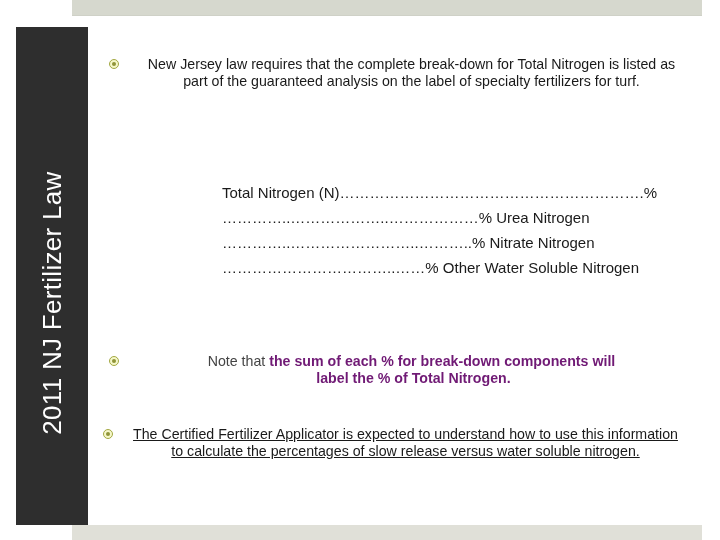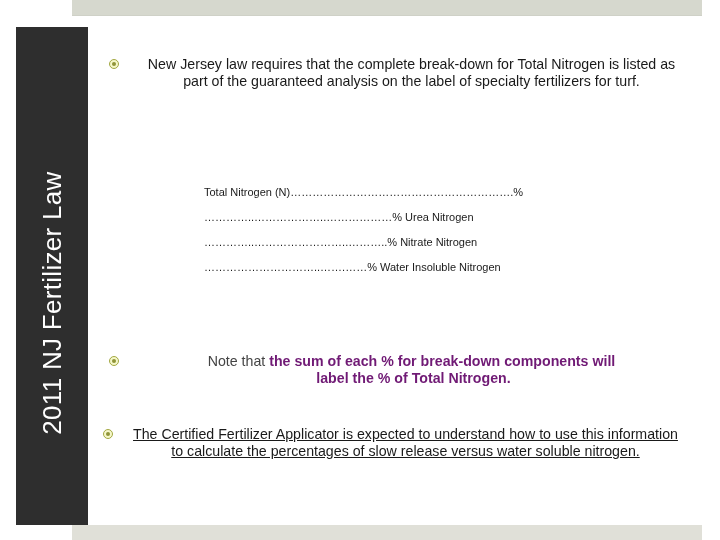--- a/index.html
+++ b/index.html
@@ -45,22 +45,22 @@
     }
     .para {
       position: absolute; font-size: 14.2px; line-height: 17px;
     }
     .para .text { display: block; padding-left: 25px; text-align: center; }
     .p1 { left: 109px; top: 56px; width: 580px; }
     .p2 { left: 109px; top: 353px; width: 580px; color: #444; }
     .p3 { left: 103px; top: 426px; width: 580px; text-decoration: underline; }
     .p2 b { color: #701a75; }
     .breakdown {
-      position: absolute; left: 204px; top: 180px; width: 460px;
-      font-size: 11px;
+      position: absolute; left: 222px; top: 180px; width: 460px;
+      font-size: 15px;
     }
     .breakdown .row { height: 25px; line-height: 25px; white-space: nowrap; }
   </style>
 </head>
 <body>
 
 <div class="top-bar"></div>
 
 <div class="sidebar">
   <div class="sidebar-title">2011 NJ Fertilizer Law</div>
@@ -68,21 +68,21 @@
 
 <div class="para p1">
   <span class="bullet"></span>
   <span class="text">New Jersey law requires that the complete break-down for Total Nitrogen is listed as part of the guaranteed analysis on the label of specialty fertilizers for turf.</span>
 </div>
 
 <div class="breakdown">
   <div class="row">Total Nitrogen (N)…………………………………………………….%</div>
   <div class="row">…………..………………..………………% Urea Nitrogen</div>
   <div class="row">…………..……………………..………..% Nitrate Nitrogen</div>
-  <div class="row">…………………………..…….……% Water Insoluble Nitrogen</div>
+  <div class="row">……………………………..……% Other Water Soluble Nitrogen</div>
 </div>
 
 <div class="para p2">
   <span class="bullet"></span>
   <span class="text"><span>Note that </span><b>the sum of each % for break-down components will</b><br><b style="white-space:pre"> label the % of Total Nitrogen.</b></span>
 </div>
 
 <div class="para p3">
   <span class="bullet"></span>
   <span class="text">The Certified Fertilizer Applicator is expected to understand how to use this information to calculate the percentages of slow release versus water soluble nitrogen.</span>

